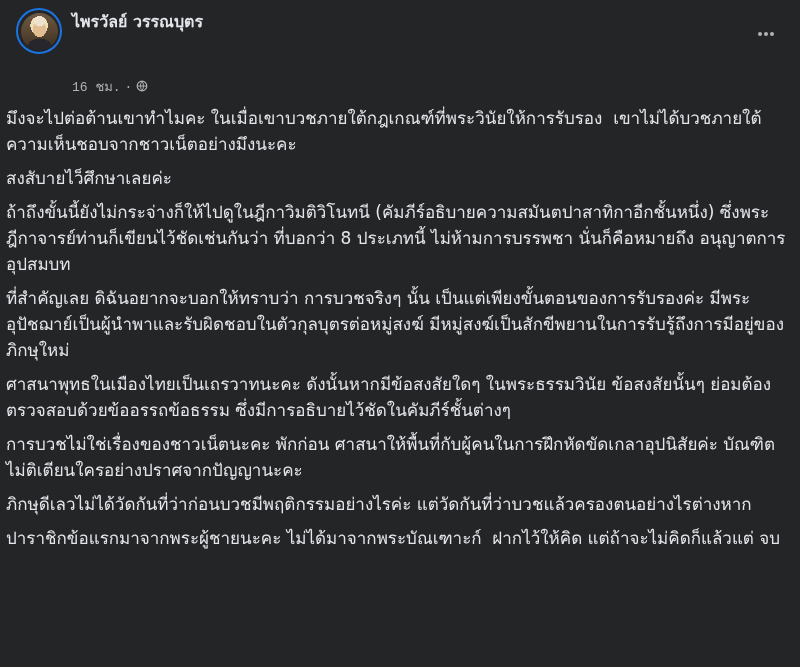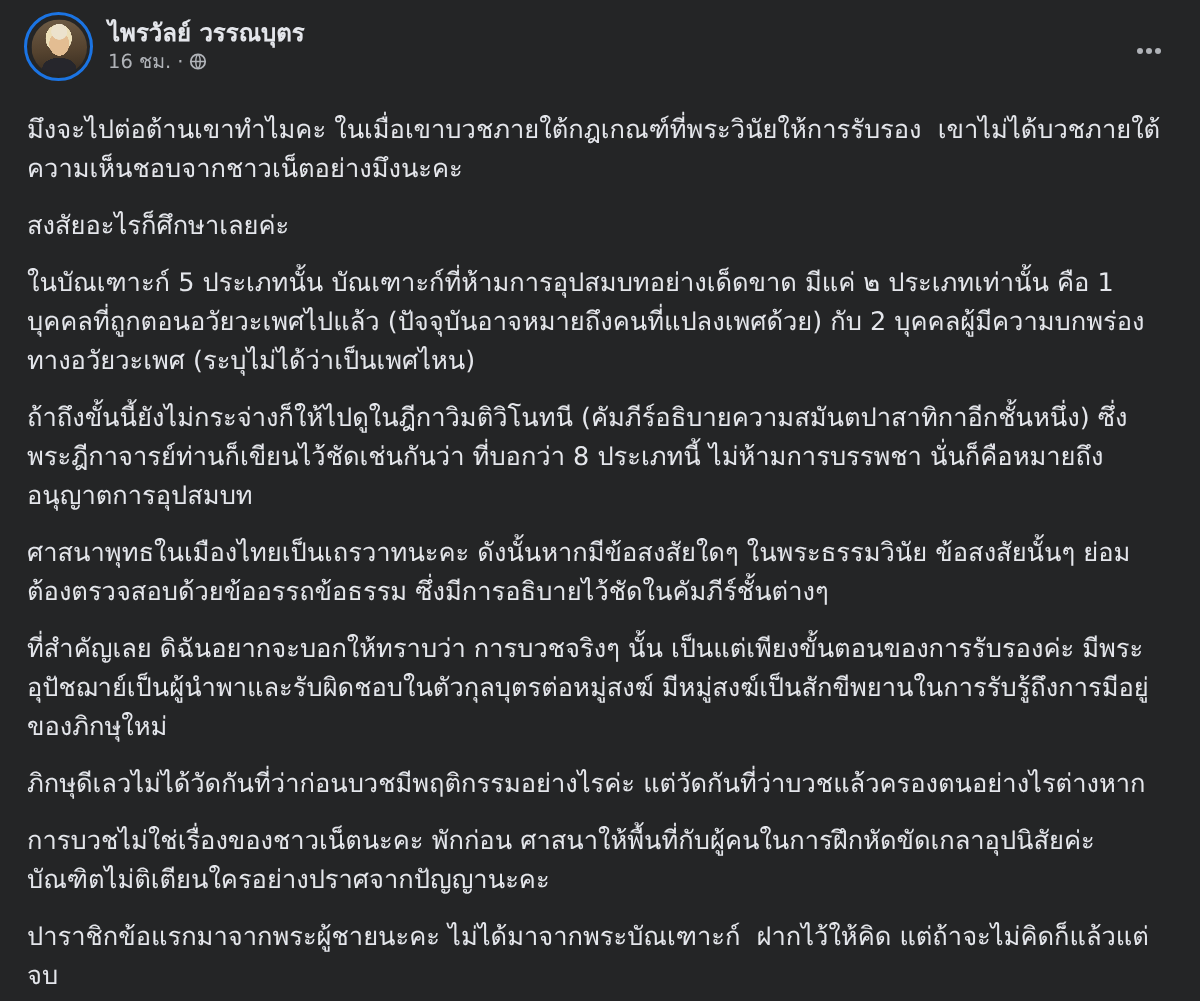--- a/index.html
+++ b/index.html
@@ -37,37 +37,38 @@
     background:
       radial-gradient(circle at 50% 22%, #ece2cd 0 15%, rgba(0,0,0,0) 16%),
       radial-gradient(ellipse 11px 13px at 50% 44%, #e3bd92 0 60%, rgba(0,0,0,0) 61%),
       radial-gradient(ellipse 14px 15px at 49% 34%, #ecdfb9 0 62%, rgba(0,0,0,0) 63%),
       radial-gradient(ellipse 16px 10px at 50% 88%, #26262c 0 70%, rgba(0,0,0,0) 71%),
       linear-gradient(175deg, #6d5b46 0%, #55432f 55%, #352a1f 100%);
   }
   .header-text {
     margin-left: 10px;
     padding-top: 4px;
-    display: flex; flex-direction: column;
+    display: flex; flex-direction: column; gap: 45px;
   }
   .author-name {
     color: #e4e6eb;
     font-size: 16px;
     font-weight: 700;
     line-height: 20px;
     text-decoration: none;
     cursor: pointer;
   }
   .meta-row {
     margin-top: 2px;
-    display: flex; align-items: flex-start;
+    display: flex; align-items: center;
     color: #b0b3b8;
     font-size: 13px;
     line-height: 16px;
     gap: 4px;
+    font-family: Liberation Mono, monospace;
   }
   .meta-link { cursor: pointer; }
   .globe { display: inline-block; color: #b0b3b8; margin-top: 1px; }
   .more-button {
     position: absolute;
     right: 18px; top: 18px;
     width: 32px; height: 32px;
     border: none; background: transparent;
     border-radius: 50%;
     color: #b0b3b8;
@@ -76,21 +77,21 @@
     padding: 0;
   }
   
   .post-body {
     padding: 8px 7px 0 6px;
     color: #e4e6eb;
     font-size: 17px;
     line-height: 26px;
   }
   .post-body p {
-    margin: 12px;
+    margin: 0;
     white-space: pre-wrap;
     word-break: normal;
   }
   .post-body p + p { margin-top: 8px; }
 </style>
 </head>
 <body>
 
 <div class="post">
 
@@ -115,23 +116,22 @@
       <svg width="20" height="20" viewBox="0 0 20 20" aria-hidden="true">
         <circle cx="4" cy="10" r="2" fill="currentColor"></circle>
         <circle cx="10" cy="10" r="2" fill="currentColor"></circle>
         <circle cx="16" cy="10" r="2" fill="currentColor"></circle>
       </svg>
     </button>
   </div>
 
   <div class="post-body">
     <p>มึงจะไปต่อต้านเขาทำไมคะ ในเมื่อเขาบวชภายใต้กฎเกณฑ์ที่พระวินัยให้การรับรอง  เขาไม่ได้บวชภายใต้ความเห็นชอบจากชาวเน็ตอย่างมึงนะคะ</p>
-    <p>สงสัยอะไรก็ศึกษาเลยค่ะ</p>
-    <p>ในบัณเฑาะก์ 5 ประเภทนั้น บัณเฑาะก์ที่ห้ามการอุปสมบทอย่างเด็ดขาด มีแค่ ๒ ประเภทเท่านั้น คือ 1 บุคคลที่ถูกตอนอวัยวะเพศไปแล้ว (ปัจจุบันอาจหมายถึงคนที่แปลงเพศด้วย) กับ 2 บุคคลผู้มีความบกพร่องทางอวัยวะเพศ (ระบุไม่ได้ว่าเป็นเพศไหน)</p>
+    <p>สงสับายไว็ศึกษาเลยค่ะ</p>
     <p>ถ้าถึงขั้นนี้ยังไม่กระจ่างก็ให้ไปดูในฎีกาวิมติวิโนทนี (คัมภีร์อธิบายความสมันตปาสาทิกาอีกชั้นหนึ่ง) ซึ่งพระฎีกาจารย์ท่านก็เขียนไว้ชัดเช่นกันว่า ที่บอกว่า 8 ประเภทนี้ ไม่ห้ามการบรรพชา นั่นก็คือหมายถึง อนุญาตการอุปสมบท</p>
+    <p>ที่สำคัญเลย ดิฉันอยากจะบอกให้ทราบว่า การบวชจริงๆ นั้น เป็นแต่เพียงขั้นตอนของการรับรองค่ะ มีพระอุปัชฌาย์เป็นผู้นำพาและรับผิดชอบในตัวกุลบุตรต่อหมู่สงฆ์ มีหมู่สงฆ์เป็นสักขีพยานในการรับรู้ถึงการมีอยู่ของภิกษุใหม่</p>
     <p>ศาสนาพุทธในเมืองไทยเป็นเถรวาทนะคะ ดังนั้นหากมีข้อสงสัยใดๆ ในพระธรรมวินัย ข้อสงสัยนั้นๆ ย่อมต้องตรวจสอบด้วยข้ออรรถข้อธรรม ซึ่งมีการอธิบายไว้ชัดในคัมภีร์ชั้นต่างๆ</p>
-    <p>ที่สำคัญเลย ดิฉันอยากจะบอกให้ทราบว่า การบวชจริงๆ นั้น เป็นแต่เพียงขั้นตอนของการรับรองค่ะ มีพระอุปัชฌาย์เป็นผู้นำพาและรับผิดชอบในตัวกุลบุตรต่อหมู่สงฆ์ มีหมู่สงฆ์เป็นสักขีพยานในการรับรู้ถึงการมีอยู่ของภิกษุใหม่</p>
+    <p>การบวชไม่ใช่เรื่องของชาวเน็ตนะคะ พักก่อน ศาสนาให้พื้นที่กับผู้คนในการฝึกหัดขัดเกลาอุปนิสัยค่ะ บัณฑิตไม่ติเตียนใครอย่างปราศจากปัญญานะคะ</p>
     <p>ภิกษุดีเลวไม่ได้วัดกันที่ว่าก่อนบวชมีพฤติกรรมอย่างไรค่ะ แต่วัดกันที่ว่าบวชแล้วครองตนอย่างไรต่างหาก</p>
-    <p>การบวชไม่ใช่เรื่องของชาวเน็ตนะคะ พักก่อน ศาสนาให้พื้นที่กับผู้คนในการฝึกหัดขัดเกลาอุปนิสัยค่ะ บัณฑิตไม่ติเตียนใครอย่างปราศจากปัญญานะคะ</p>
     <p>ปาราชิกข้อแรกมาจากพระผู้ชายนะคะ ไม่ได้มาจากพระบัณเฑาะก์  ฝากไว้ให้คิด แต่ถ้าจะไม่คิดก็แล้วแต่ จบ</p>
   </div>
 
 </div>
 
 </body></html>

